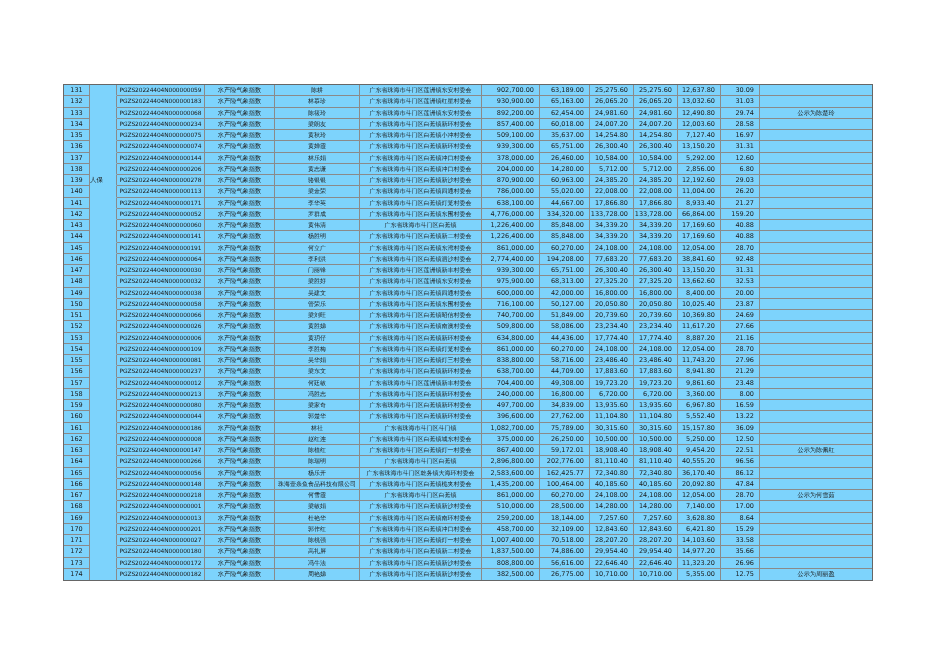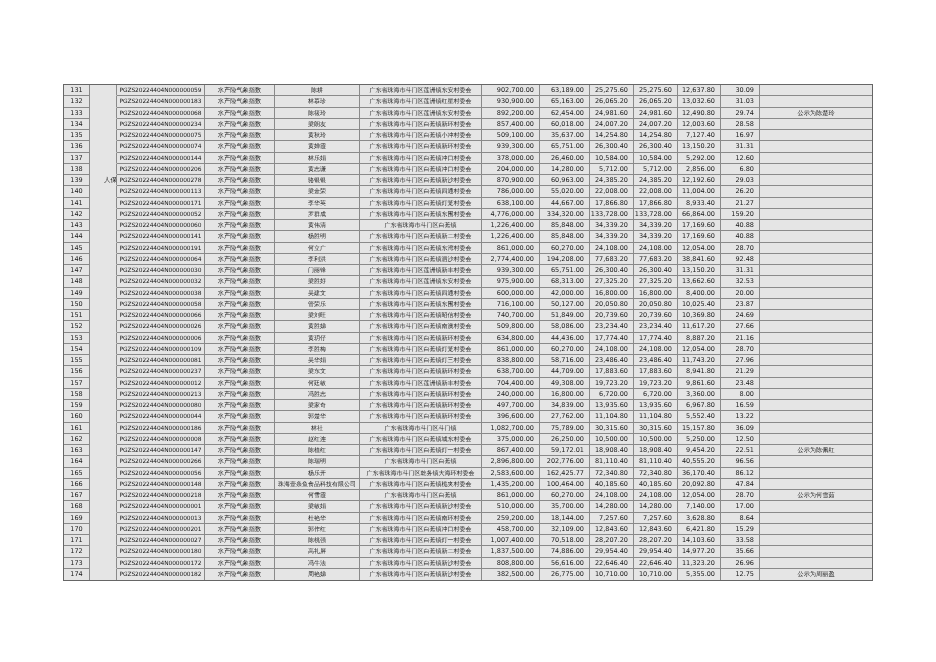--- a/index.html
+++ b/index.html
@@ -6,21 +6,21 @@
   body{
     width:936px;height:662px;
     background:#ffffff;
     font-family:"DejaVu Sans","Liberation Sans",sans-serif;
     color:#1a1a1a;
     position:relative;
     overflow:hidden;
   }
   .sheet{
     position:absolute;left:63px;top:84px;width:810px;
-    background:#e5e5e5;
+    background:#7dd3fc;
   }
   .grid{
     position:relative;
     border:1px solid #666;
     box-sizing:border-box;
   }
   .row{
     display:grid;
     grid-template-columns:26px 27px 88px 70px 85px 122px 58px 50px 44px 44px 43px 39px 1fr;
     height:11.25px;
@@ -42,21 +42,21 @@
   .row:last-child .c-ins{border-bottom:none;}
   .c-id{font-size:5.9px;letter-spacing:-0.1px;}
   .c-prod{font-size:6.2px;}
   .c-name{font-size:6px;}
   .c-vil{font-size:6px;}
   .num{text-align:right;padding-right:5px;}
   .c-note{font-size:6.2px;}
   .insurer-overlay{
     position:absolute;
     left:26px;top:90px;width:27px;height:11px;
-    font-size:6.5px;line-height:11px;text-align:right;
+    font-size:6.5px;line-height:11px;text-align:left;
     pointer-events:none;
   }
 </style>
 </head>
 <body>
 
 <div class="sheet">
   <div class="grid">
     <div>
 
@@ -653,21 +653,21 @@
         </div>
 
         <div class="row">
           <div class="cell c-seq">168</div>
           <div class="cell c-ins"></div>
           <div class="cell c-id">PGZS20224404N000000001</div>
           <div class="cell c-prod">水产险气象指数</div>
           <div class="cell c-name">梁敏娟</div>
           <div class="cell c-vil">广东省珠海市斗门区白蕉镇新沙村委会</div>
           <div class="cell num">510,000.00</div>
-          <div class="cell num">35,700.00</div>
+          <div class="cell num">28,500.00</div>
           <div class="cell num">14,280.00</div>
           <div class="cell num">14,280.00</div>
           <div class="cell num">7,140.00</div>
           <div class="cell num">17.00</div>
           <div class="cell c-note"></div>
         </div>
 
         <div class="row">
           <div class="cell c-seq">169</div>
           <div class="cell c-ins"></div>

